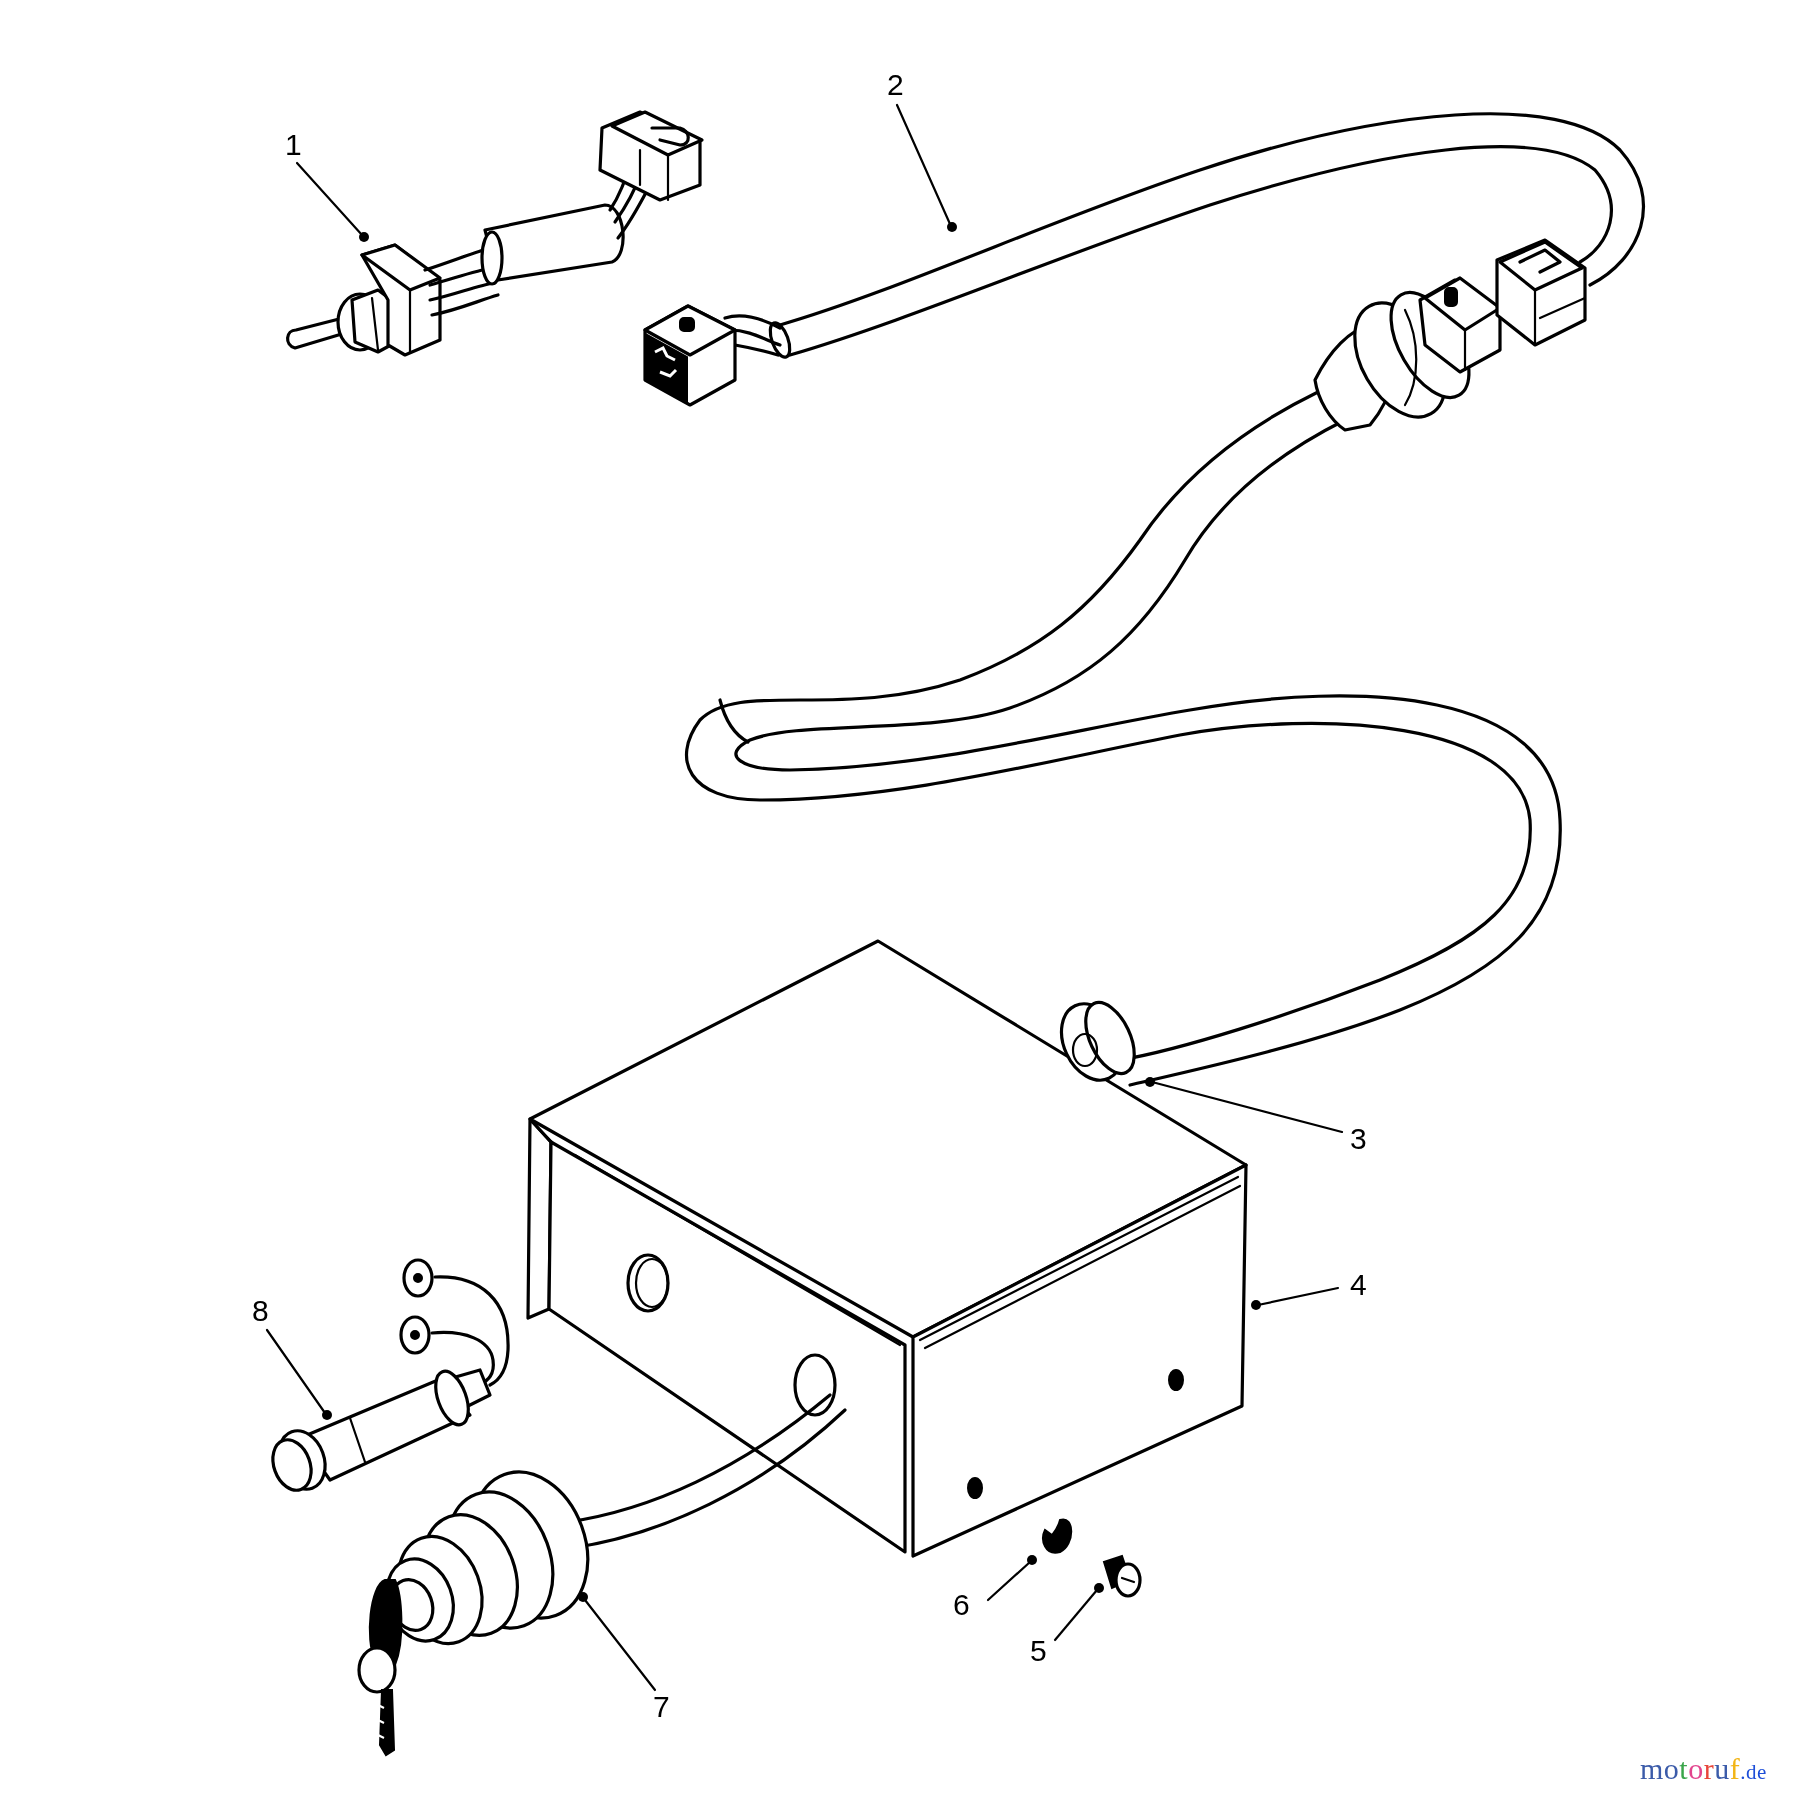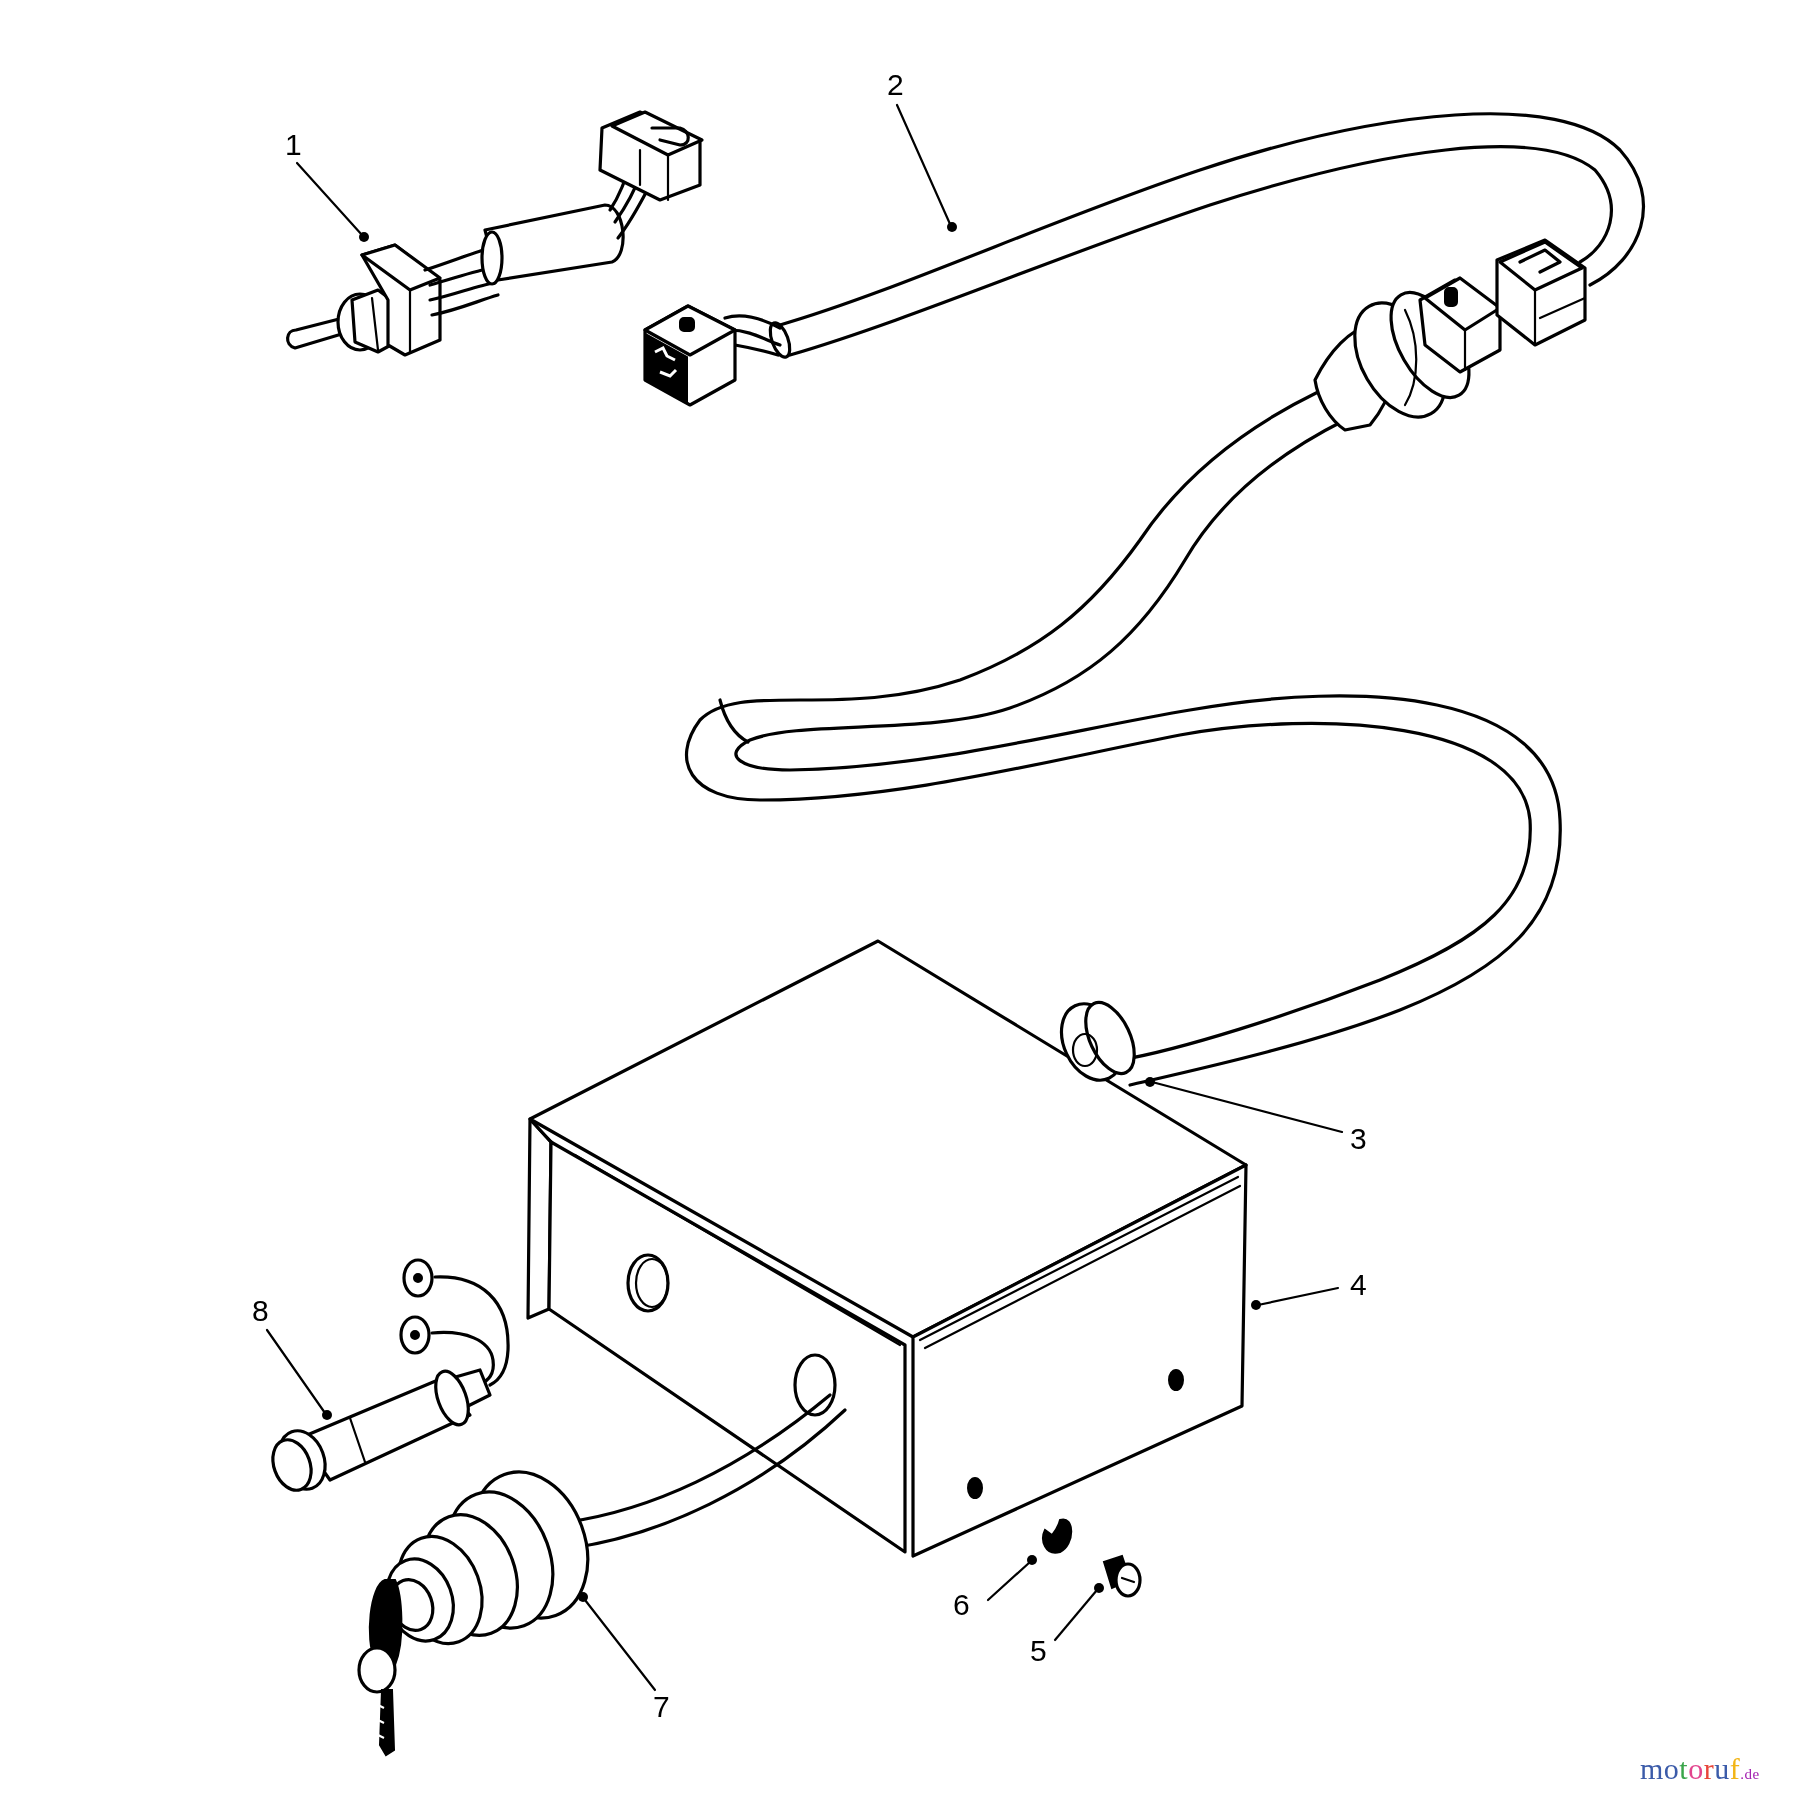--- a/index.html
+++ b/index.html
@@ -4,21 +4,21 @@
 <style>
   html, body { margin: 0; padding: 0; background: #ffffff; }
   #canvas { position: relative; width: 1800px; height: 1800px; background: #ffffff; overflow: hidden; }
   svg#diagram { position: absolute; left: 0; top: 0; }
   .ln { fill: none; stroke: #000; stroke-width: 3.2; stroke-linecap: round; stroke-linejoin: round; }
   .thin { fill: none; stroke: #000; stroke-width: 2.2; stroke-linecap: round; stroke-linejoin: round; }
   .fillw { fill: #fff; stroke: #000; stroke-width: 3.2; stroke-linejoin: round; }
   .fillb { fill: #000; stroke: #000; stroke-width: 2; }
   .callout-label { position: absolute; font-family: "Liberation Sans", sans-serif; font-size: 30px; color: #000; line-height: 1; }
   #watermark { position: absolute; left: 1640px; top: 1752px; font-family: "Liberation Serif", serif; font-size: 30px; letter-spacing: 0.5px; }
-  #watermark .w-tld { font-size: 15px; color: #a21caf; }
+  #watermark .w-tld { font-size: 21px; color: #1d4ed8; }
 </style>
 </head>
 <body>
 
 <div id="canvas">
   <svg id="diagram" width="1800" height="1800" viewBox="0 0 1800 1800">
 
     <g>
 
       <path class="ln" d="M780,325 C900,290 1050,220 1200,170 C1380,110 1560,90 1620,150 C1665,200 1640,260 1590,285"></path>

